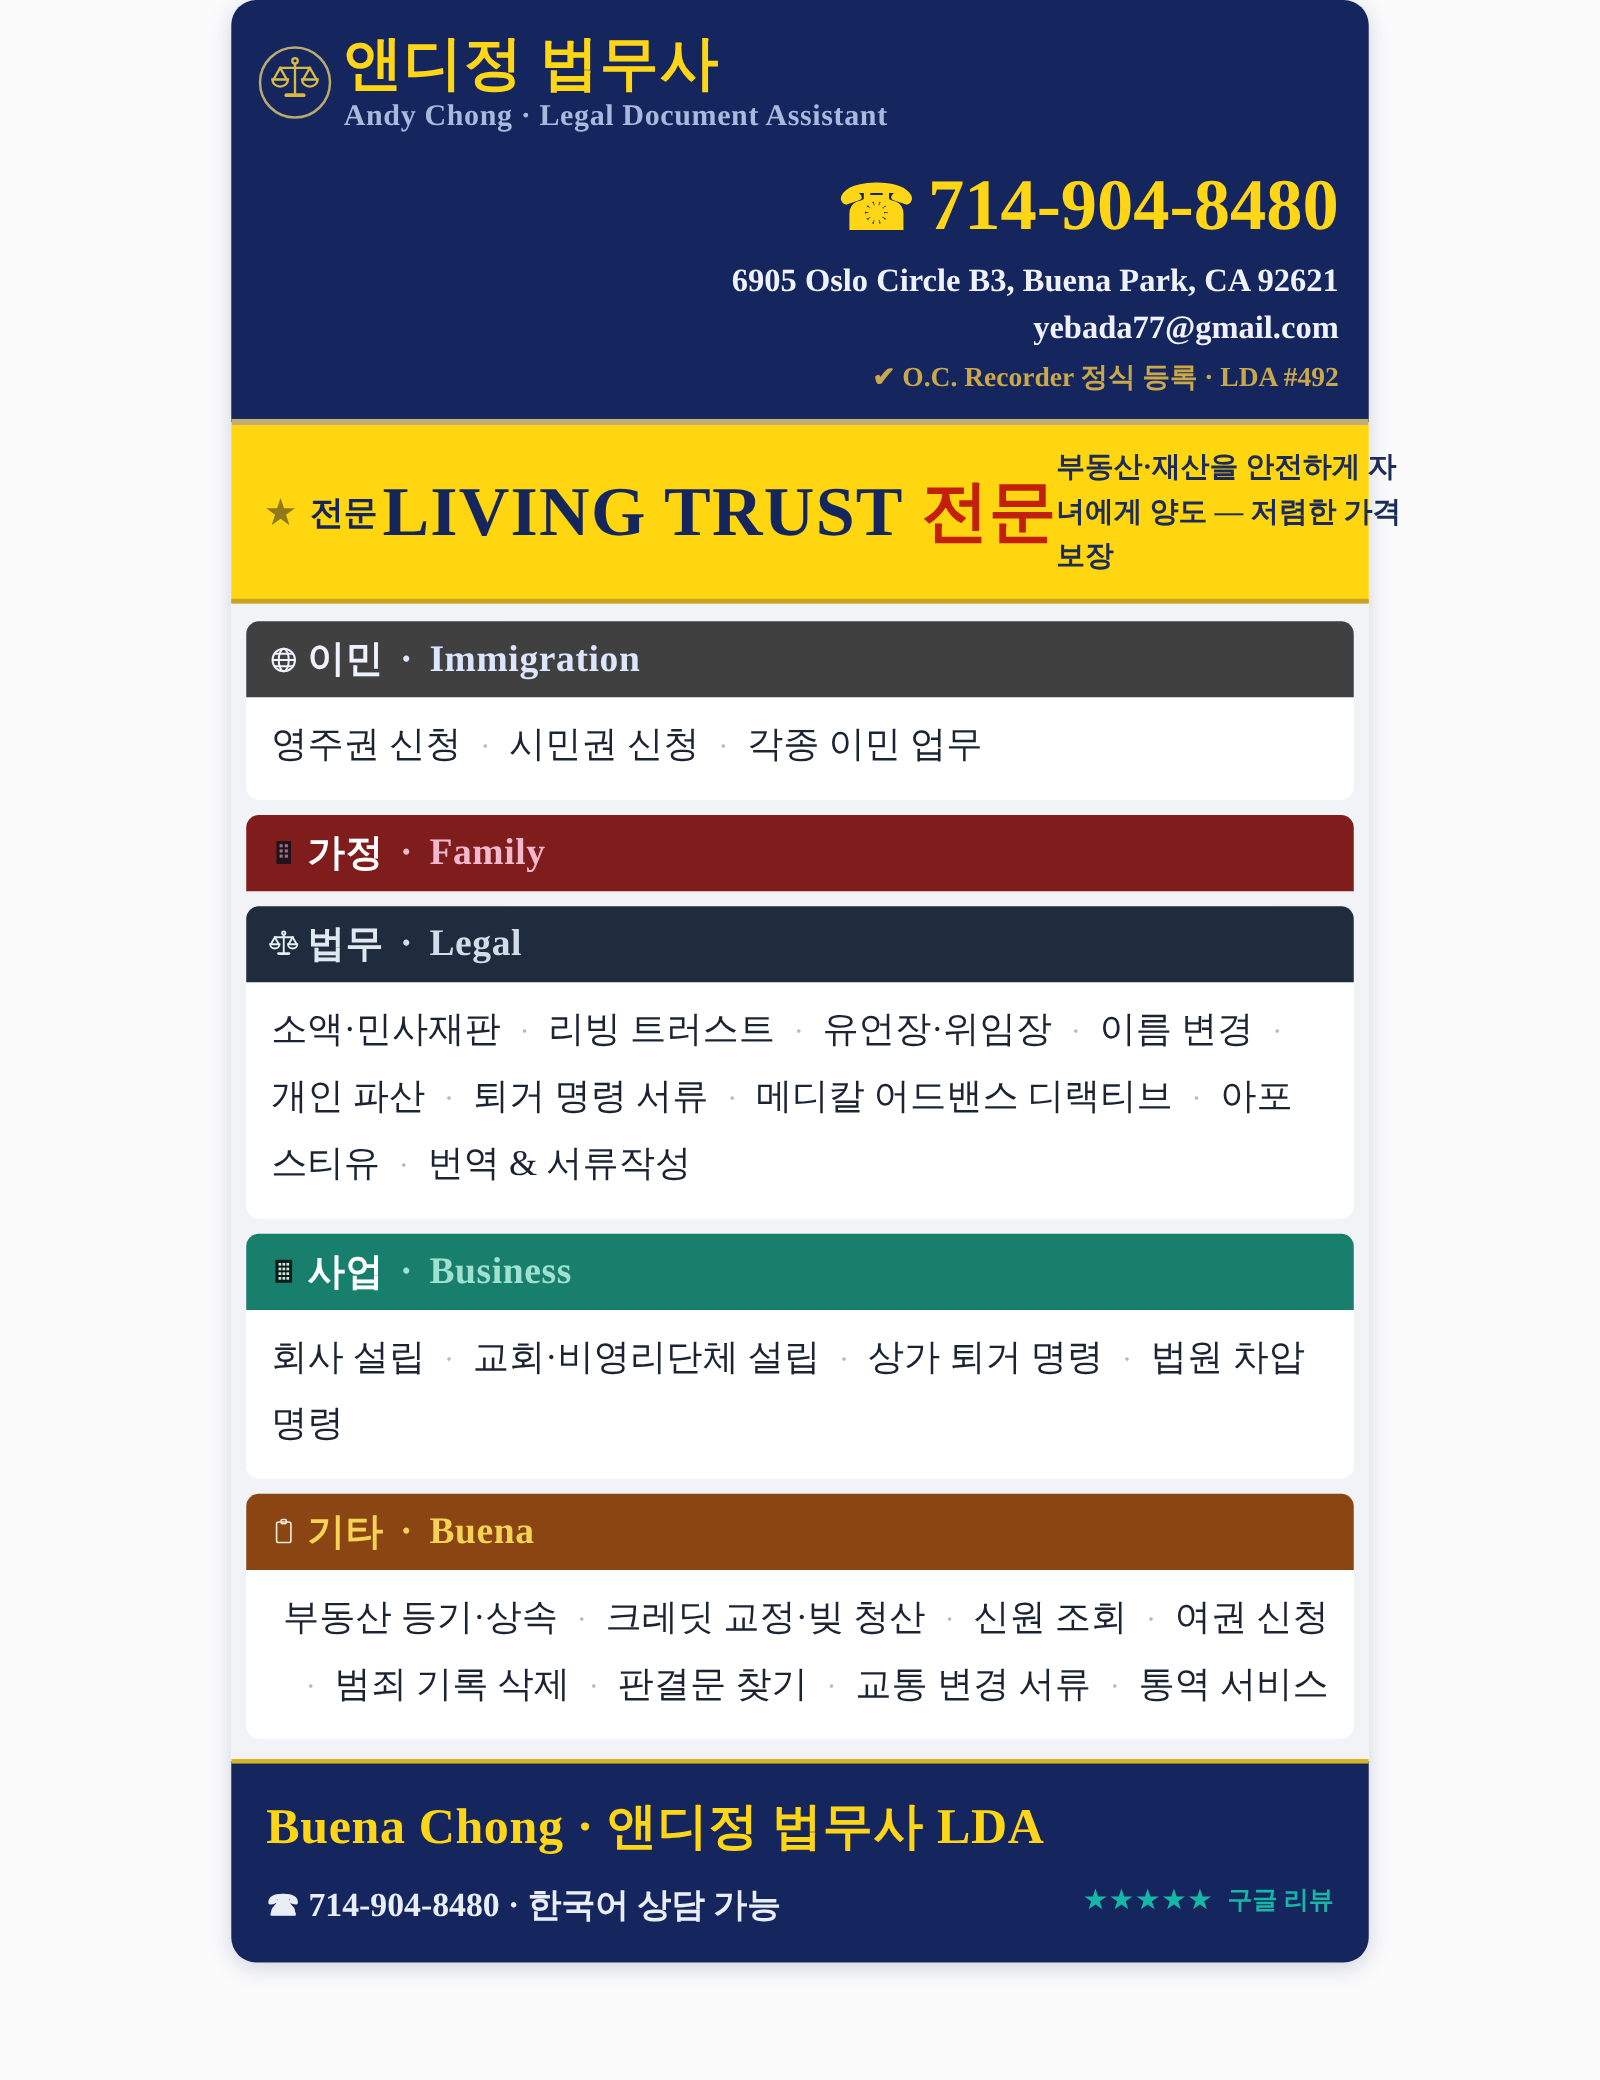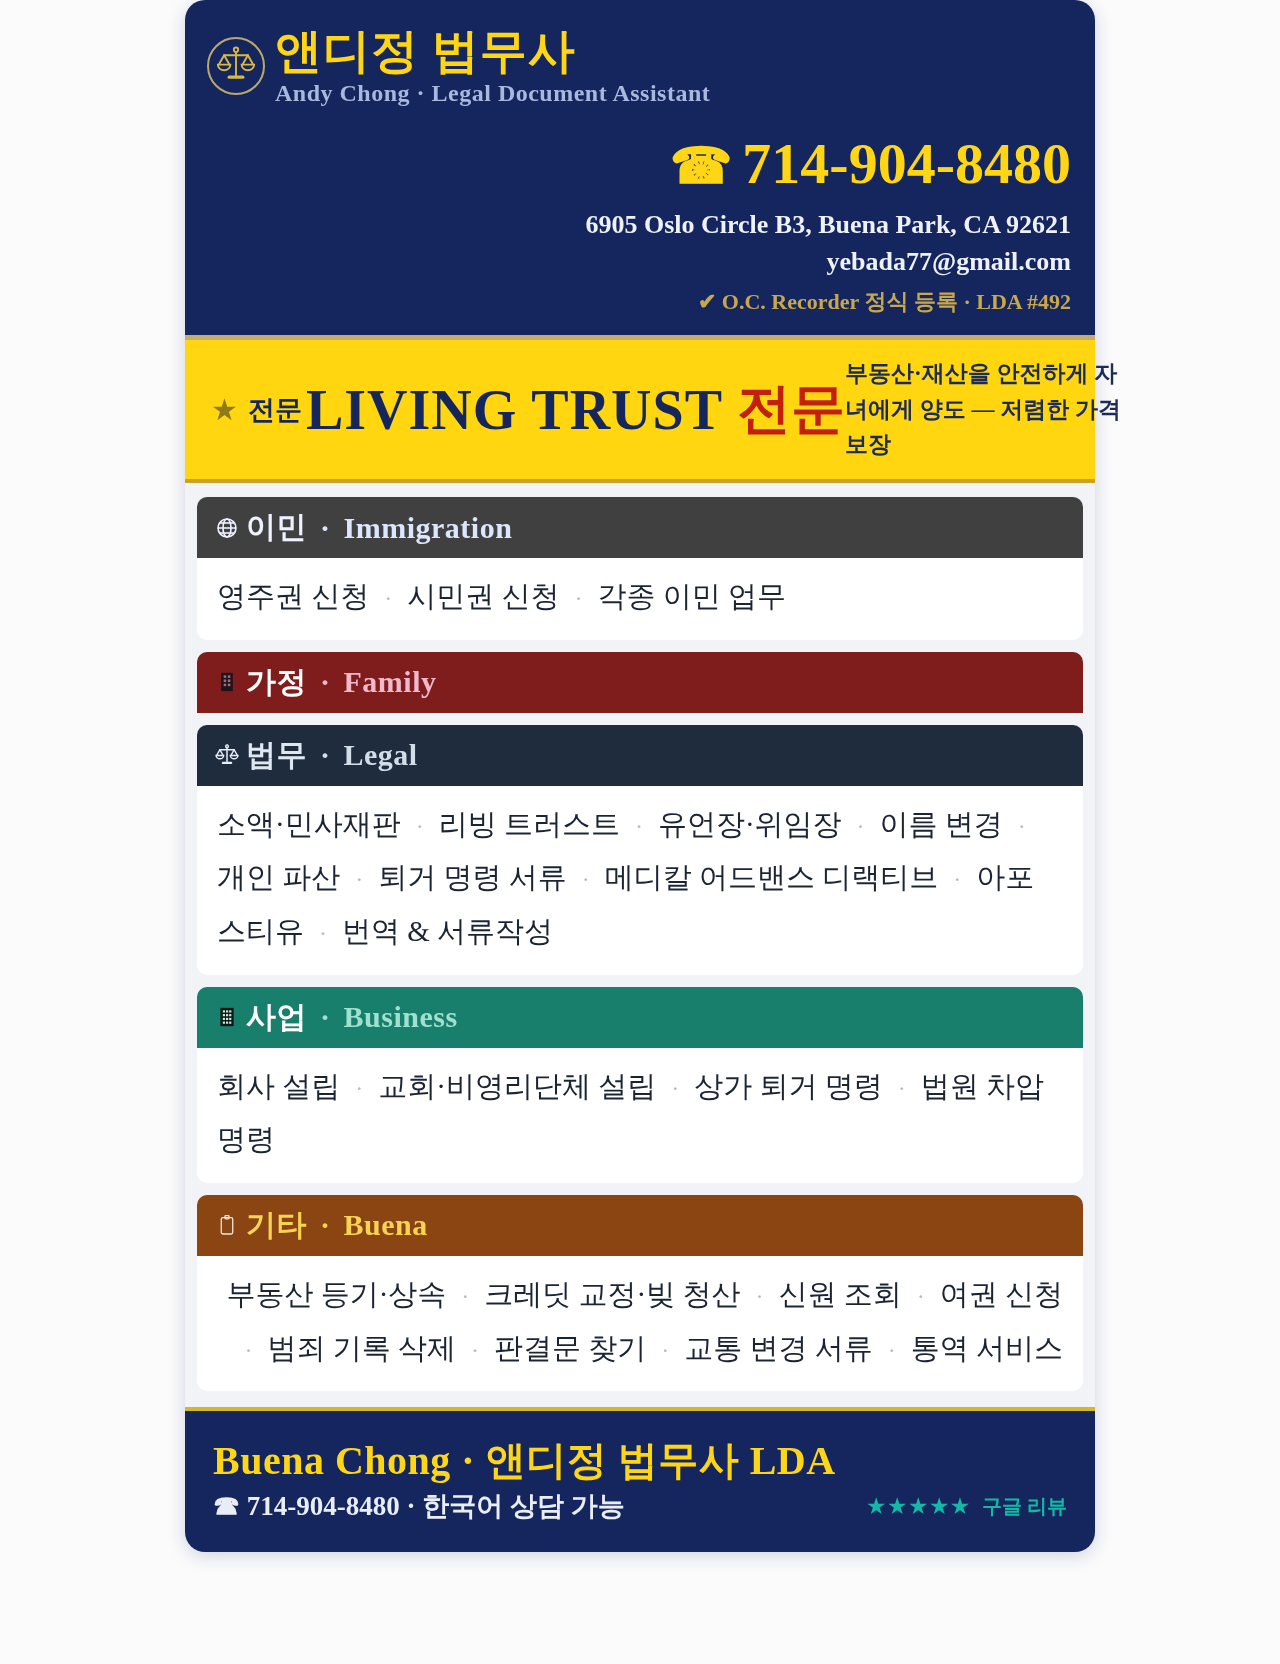--- a/index.html
+++ b/index.html
@@ -79,21 +79,21 @@
   .sec-oth .svc-head { background: #8a4513; }
   .sec-oth .kr { color: #f6d355; } .sec-oth .en, .sec-oth .mid { color: #f6d355; }
   
   .ftr {
     background: #14265d;
     border-top: 4px solid #d4b629;
     border-radius: 0 0 20px 20px;
     padding: 22px 28px 28px;
   }
   .ftr-title { color: #ffd616; font-size: 40px; font-weight: bold; letter-spacing: .5px; }
-  .ftr-row { display: flex; align-items: center; justify-content: space-between; margin-top: 0; }
+  .ftr-row { display: flex; justify-content: space-between; margin-top: 18px; }
   .ftr-phone { color: #e9edf5; font-size: 27px; font-weight: bold; }
   .ftr-rating { color: #14b8a6; font-size: 20px; font-weight: bold; }
   .ftr-rating .stars { letter-spacing: 3px; margin-right: 10px; }
 </style>
 </head>
 <body>
 
 <div class="card">
 
   <div class="hdr">

